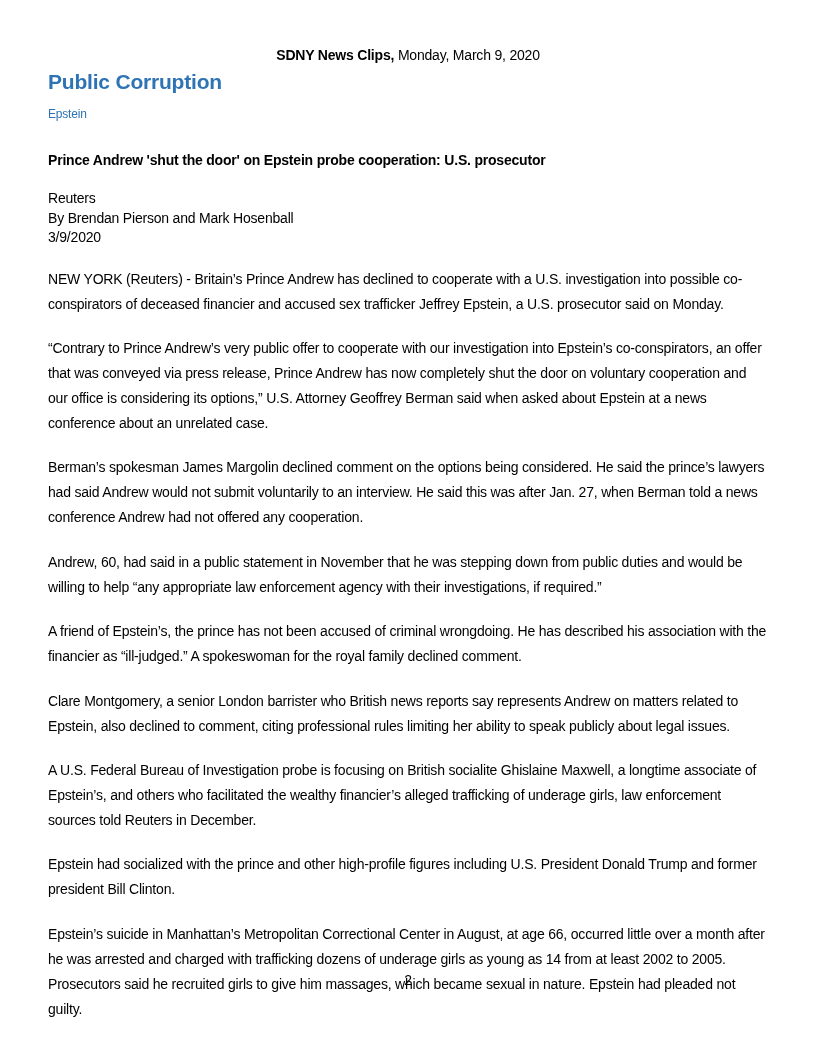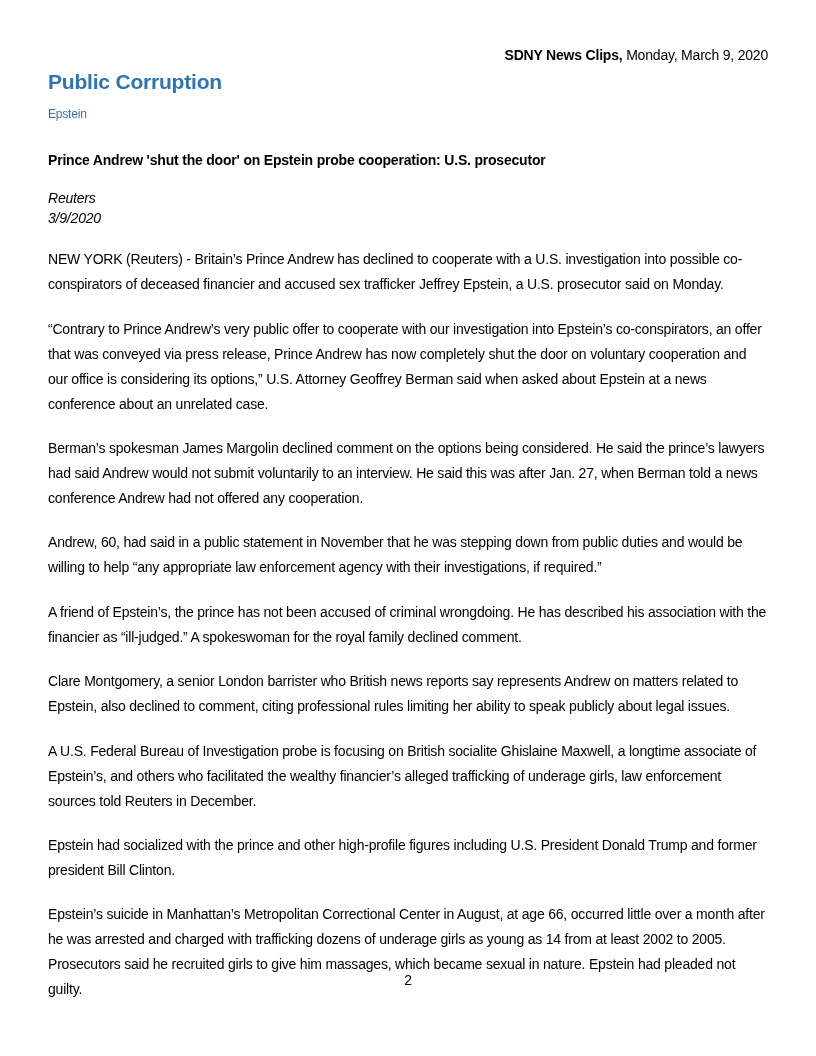--- a/index.html
+++ b/index.html
@@ -14,21 +14,21 @@
     box-sizing: border-box;
     padding: 46px 48px 0 48px;
     background: #ffffff;
     font-family: "Liberation Sans", sans-serif;
     color: #000000;
     font-size: 14px;
     letter-spacing: -0.2px;
     overflow: hidden;
   }
   .header {
-    text-align: right;
+    text-align: center;
     line-height: 19px;
     margin: 0 0 4px 0;
   }
   .header .pub {
     font-weight: bold;
   }
   h1.section-heading {
     color: #2E74B5;
     font-size: 21px;
     font-weight: bold;
@@ -43,21 +43,20 @@
     line-height: 22px;
   }
   .headline {
     font-weight: bold;
     margin: 26px 0 0 0;
     line-height: 19.4px;
   }
   .byline {
     margin: 19px 0 12px 0;
     line-height: 19.4px;
-    font-style: italic;
   }
   .article-body {
     margin-top: 19px;
   }
   .article-body p {
     margin: 0 0 19.4px 0;
     line-height: 25px;
   }
   .page-number {
     position: absolute;
@@ -79,20 +78,21 @@
   </div>
 
   <h1 class="section-heading">Public Corruption</h1>
 
   <h2 class="subsection-heading">Epstein</h2>
 
   <p class="headline">Prince Andrew 'shut the door' on Epstein probe cooperation: U.S. prosecutor</p>
 
   <div class="byline">
     <div>Reuters</div>
+    <div>By Brendan Pierson and Mark Hosenball</div>
     <div>3/9/2020</div>
   </div>
 
   <div class="article-body">
     <p>NEW YORK (Reuters) - Britain’s Prince Andrew has declined to cooperate with a U.S. investigation into possible co-conspirators of deceased financier and accused sex trafficker Jeffrey Epstein, a U.S. prosecutor said on Monday.</p>
     <p>“Contrary to Prince Andrew’s very public offer to cooperate with our investigation into Epstein’s co-conspirators, an offer that was conveyed via press release, Prince Andrew has now completely shut the door on voluntary cooperation and our office is considering its options,” U.S. Attorney Geoffrey Berman said when asked about Epstein at a news conference about an unrelated case.</p>
     <p>Berman’s spokesman James Margolin declined comment on the options being considered. He said the prince’s lawyers had said Andrew would not submit voluntarily to an interview. He said this was after Jan. 27, when Berman told a news conference Andrew had not offered any cooperation.</p>
     <p>Andrew, 60, had said in a public statement in November that he was stepping down from public duties and would be willing to help “any appropriate law enforcement agency with their investigations, if required.”</p>
     <p>A friend of Epstein’s, the prince has not been accused of criminal wrongdoing. He has described his association with the financier as “ill-judged.” A spokeswoman for the royal family declined comment.</p>
     <p>Clare Montgomery, a senior London barrister who British news reports say represents Andrew on matters related to Epstein, also declined to comment, citing professional rules limiting her ability to speak publicly about legal issues.</p>

